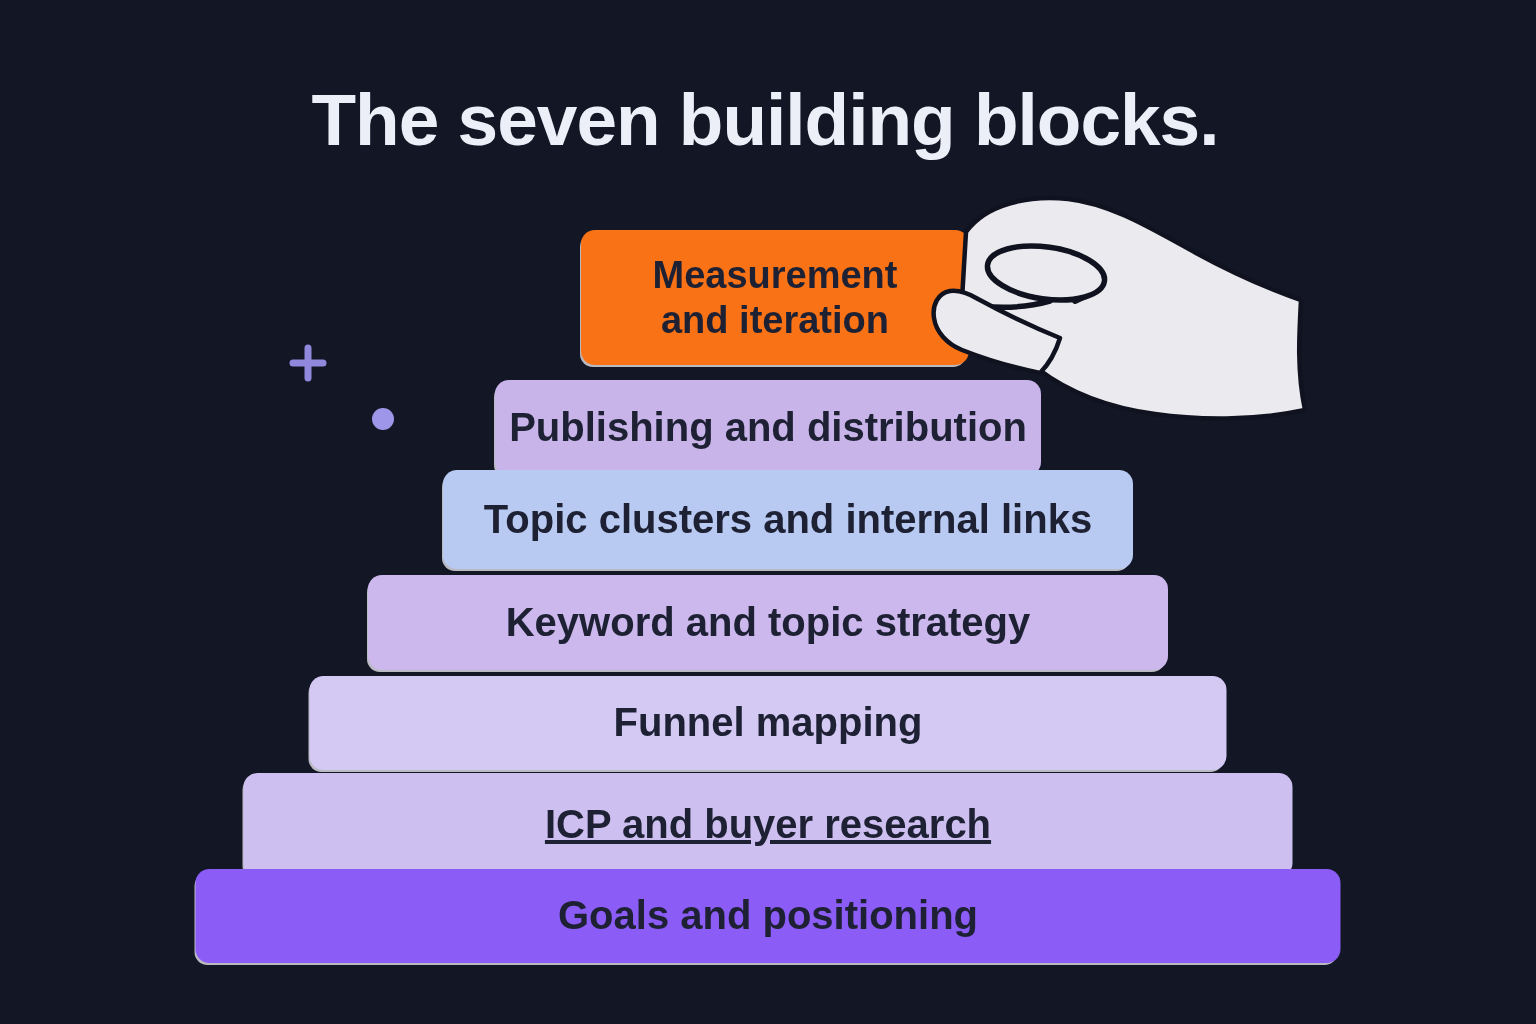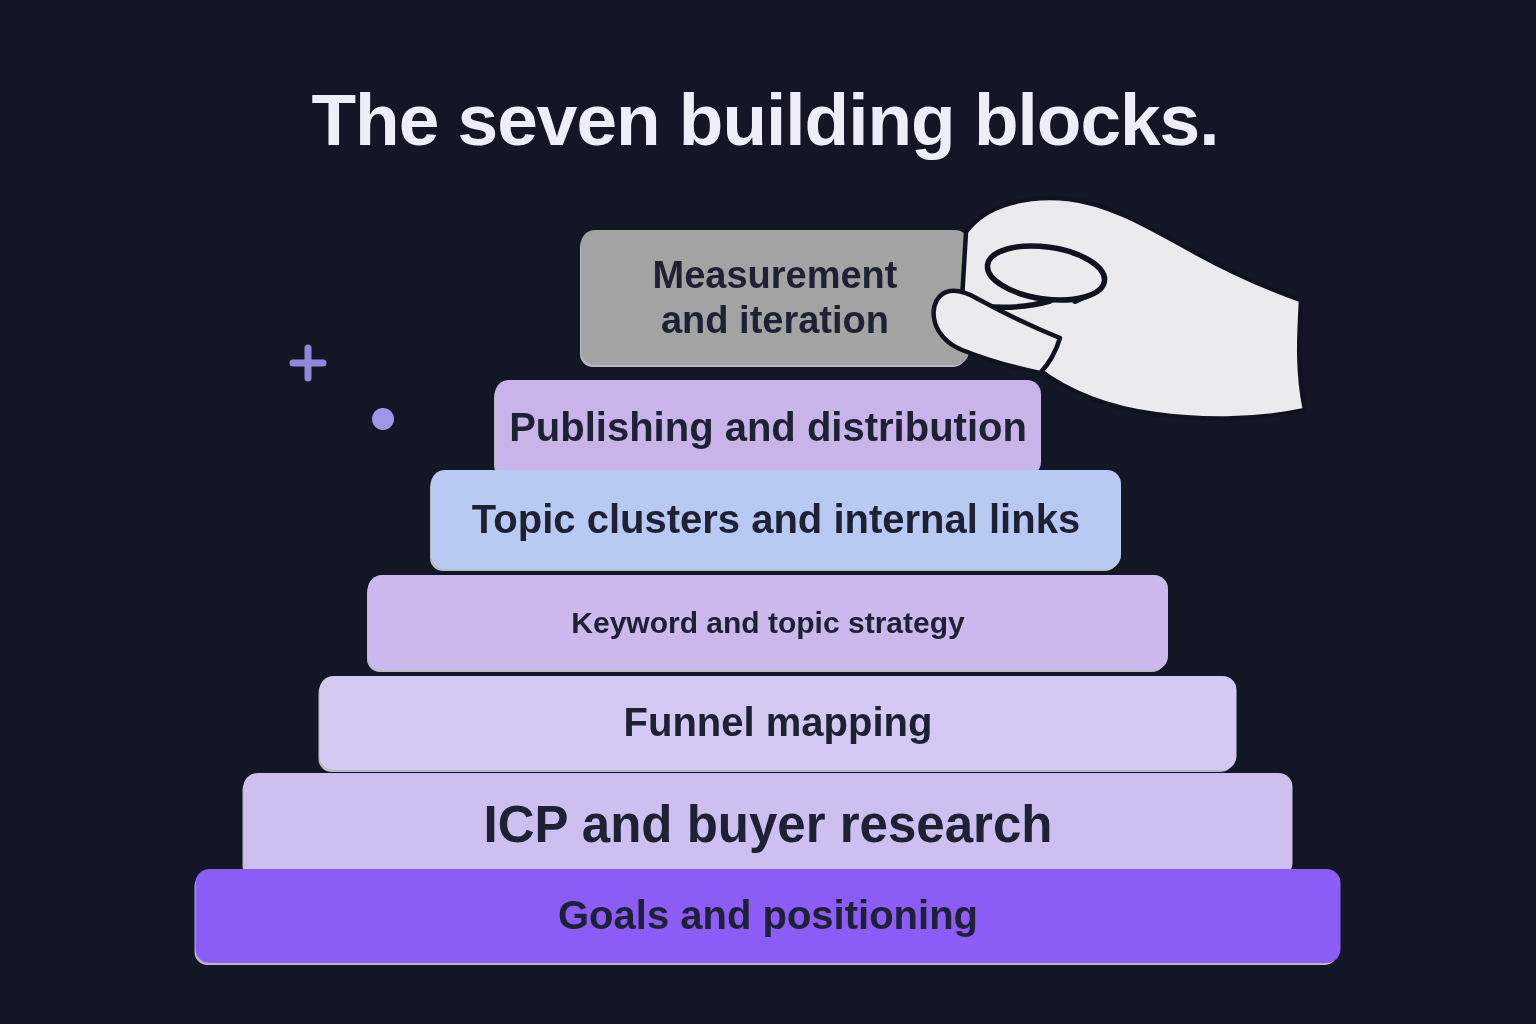--- a/index.html
+++ b/index.html
@@ -34,40 +34,40 @@
     justify-content:center;
     text-align:center;
     font-weight:700;
     color:var(--block-text,#1d2133);
     white-space:pre-line;
     line-height:1.18;
     box-shadow:-2px 3px 0 -1px rgba(250,250,255,0.72);
   }
   .block-1{top:230px;height:135px;width:388px;margin-left:7px;font-size:38px;}
   .block-2{top:380px;height:96px;width:546px;font-size:40px;}
-  .block-3{top:470px;height:99px;width:690px;margin-left:8px;font-size:40px;}
-  .block-4{top:575px;height:95px;width:800px;font-size:30px;}
-  .block-5{top:676px;height:94px;width:917px;font-size:40px;margin-left:10px;}
-  .block-6{top:773px;height:104px;width:1049px;font-size:51px;}
+  .block-3{top:470px;height:99px;width:690px;margin-left:20px;font-size:40px;}
+  .block-4{top:575px;height:95px;width:800px;font-size:40px;}
+  .block-5{top:676px;height:94px;width:917px;font-size:40px;}
+  .block-6{top:773px;height:104px;width:1049px;font-size:40px;text-decoration:underline;}
   .block-7{top:869px;height:94px;width:1145px;font-size:40px;}
   .overlay-svg{
     position:absolute;
     inset:0;
     width:1536px;height:1024px;
     pointer-events:none;
   }
 </style>
 </head>
 <body>
 
 <div id="canvas">
 
   <h1 class="page-title">The seven building blocks.</h1>
 
-  <div class="block block-1" style="background: #a3a3a3;">Measurement
+  <div class="block block-1" style="background: #f97316;">Measurement
 and iteration</div>
   <div class="block block-2" style="background: rgb(201, 180, 234);">Publishing and distribution</div>
   <div class="block block-3" style="background: rgb(184, 201, 242);">Topic clusters and internal links</div>
   <div class="block block-4" style="background: rgb(204, 184, 237);">Keyword and topic strategy</div>
   <div class="block block-5" style="background: rgb(212, 201, 243);">Funnel mapping</div>
   <div class="block block-6" style="background: rgb(205, 191, 240);">ICP and buyer research</div>
   <div class="block block-7" style="background: #8b5cf6;">Goals and positioning</div>
 
   <svg class="overlay-svg" viewBox="0 0 1536 1024">
 

